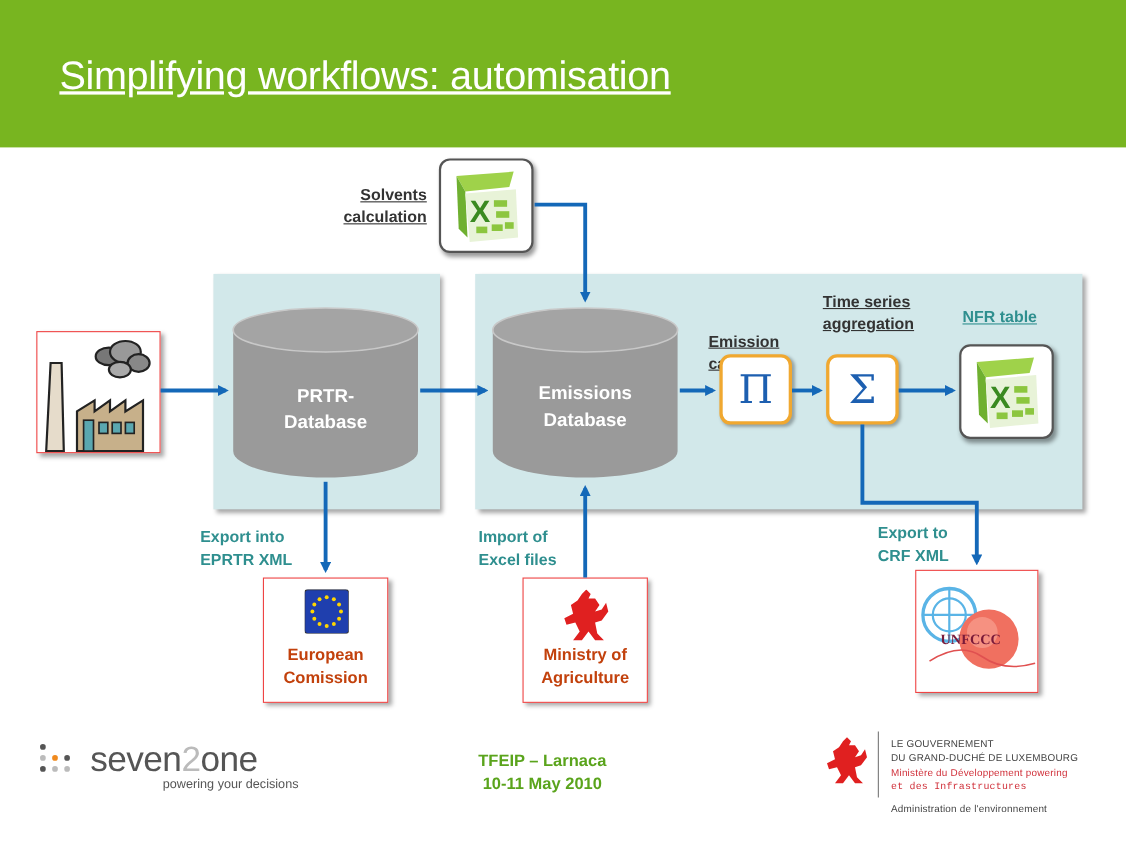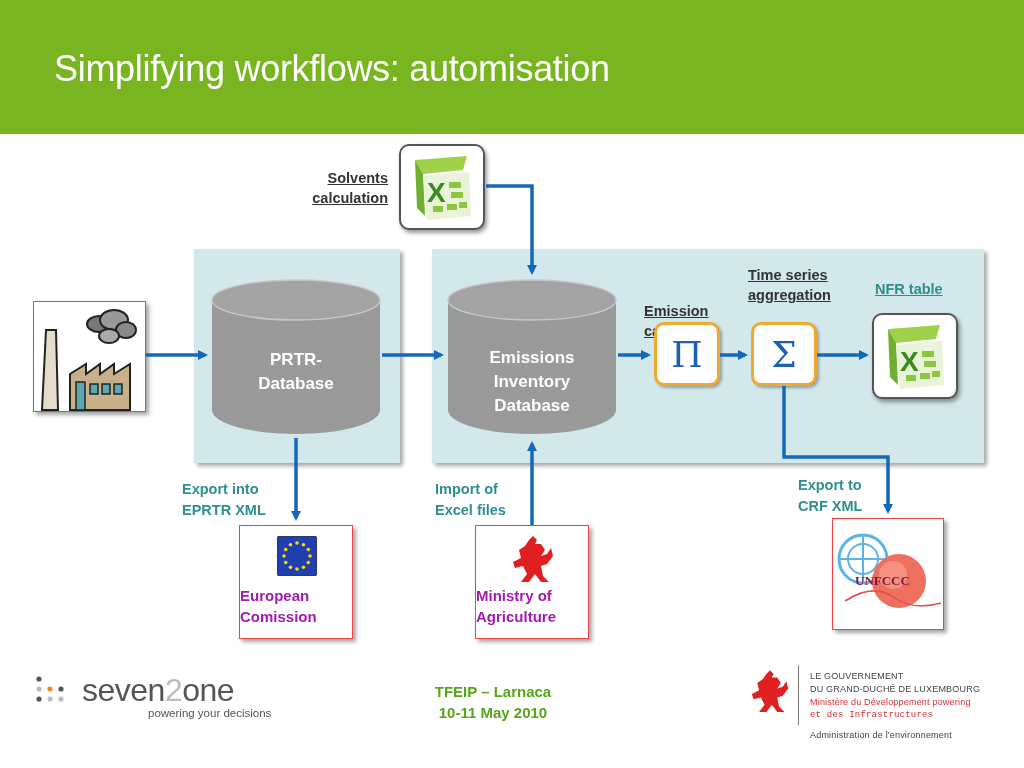--- a/index.html
+++ b/index.html
@@ -1,38 +1,38 @@
 <!DOCTYPE html>
 <html><head>
 <meta charset="utf-8">
 <style>
   * { box-sizing: border-box; margin: 0; padding: 0; }
   html, body { width: 1024px; height: 768px; overflow: hidden; background: #ffffff; }
   body { position: relative; font-family: "Liberation Sans", sans-serif; }
 
   .header { position: absolute; left: 0; top: 0; width: 1024px; height: 134px; background: #78b520; }
-  .header-title { position: absolute; left: 54px; top: 48px; font-size: 36px; color: #ffffff; font-weight: normal; letter-spacing: -0.3px; }
+  .header-title { position: absolute; left: 54px; top: 48px; font-size: 36px; color: #ffffff; font-weight: normal; letter-spacing: -0.3px; text-decoration: underline; }
 
   .panel { position: absolute; background: #d2e8ea; box-shadow: 3px 3px 4px rgba(0,0,0,0.35); }
   .panel-prtr { left: 194px; top: 249px; width: 206px; height: 214px; }
   .panel-ei { left: 432px; top: 249px; width: 552px; height: 214px; }
 
   .db { position: absolute; }
   .db-label { position: absolute; left: 0; width: 100%; text-align: center; color: #ffffff; font-weight: bold; font-size: 17px; line-height: 24px; }
 
   .excel-tile { position: absolute; background: #ffffff; border: 2px solid #555; border-radius: 10px; box-shadow: 2px 3px 4px rgba(0,0,0,0.4); }
 
   .label { position: absolute; font-weight: bold; font-size: 14.5px; line-height: 20px; color: #333333; text-decoration: underline; }
   .label-italic { position: absolute; font-weight: bold; font-size: 14.5px; line-height: 21px; color: #2f8f8f; }
   .label-teal { color: #2f8f8f; }
 
   .op-box { position: absolute; width: 66px; height: 64px; background: #ffffff; border: 3px solid #f0a830; border-radius: 10px; box-shadow: 2px 2px 3px rgba(0,0,0,0.3); display: flex; align-items: center; justify-content: center; font-family: "DejaVu Serif", serif; font-size: 36px; color: #1d5fb0; }
 
   .card { position: absolute; background: #ffffff; border: 1px solid #ef4444; box-shadow: 3px 3px 4px rgba(0,0,0,0.35); }
-  .card-label { position: absolute; left: 0; width: 100%; text-align: left; font-weight: bold; font-size: 15px; line-height: 21px; color: #a21caf; }
+  .card-label { position: absolute; left: 0; width: 100%; text-align: center; font-weight: bold; font-size: 15px; line-height: 21px; color: #c2410c; }
 
   .arrows { position: absolute; left: 0; top: 0; width: 1024px; height: 768px; pointer-events: none; }
 
   .footer-event { position: absolute; left: 408px; top: 681px; width: 170px; text-align: center; color: #5aa41c; font-weight: bold; font-size: 15px; line-height: 21px; }
 
   .s2o-dots { position: absolute; left: 36px; top: 676px; }
   .s2o-name { position: absolute; left: 82px; top: 672px; font-size: 32px; color: #555555; letter-spacing: -0.5px; }
   .s2o-tag { position: absolute; left: 148px; top: 707px; font-size: 11.5px; color: #555555; }
 
   .gov-divider { position: absolute; left: 798px; top: 665px; width: 1px; height: 60px; background: #777; }
@@ -92,21 +92,20 @@
   </div>
 </div>
 
 <div class="db" style="left:446px; top:278px; width:172px; height:160px;">
   <svg width="172" height="160" viewBox="0 0 172 160" style="position:absolute; left:0; top:0;">
     <path d="M2 22 L2 132 A84 24 0 0 0 170 132 L170 22 Z" fill="#9a9a9a"></path>
     <ellipse cx="86" cy="22" rx="84" ry="20" fill="#a4a4a4" stroke="#c8c8c8" stroke-width="1.5"></ellipse>
   </svg>
   <div class="db-label" style="top:68px;">
     <div>Emissions</div>
-    <div>Inventory</div>
     <div>Database</div>
   </div>
 </div>
 
 <div class="label" style="left:644px; top:266px;margin-top:35px;">
   <div>Emission</div>
   <div>calculation</div>
 </div>
 <div class="op-box" style="left:654px; top:322px;">
   <span>Π</span>

